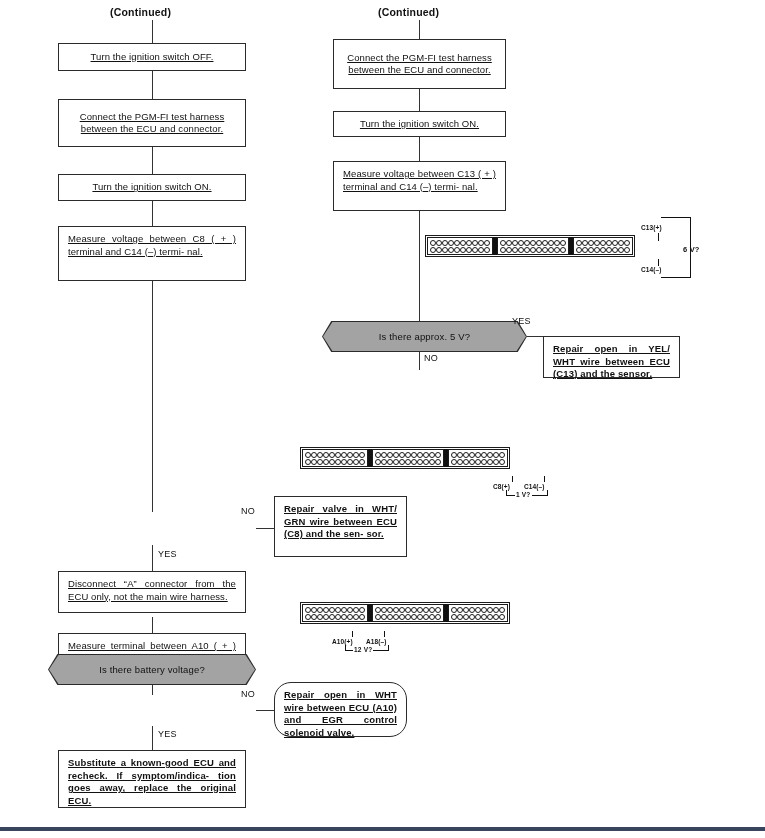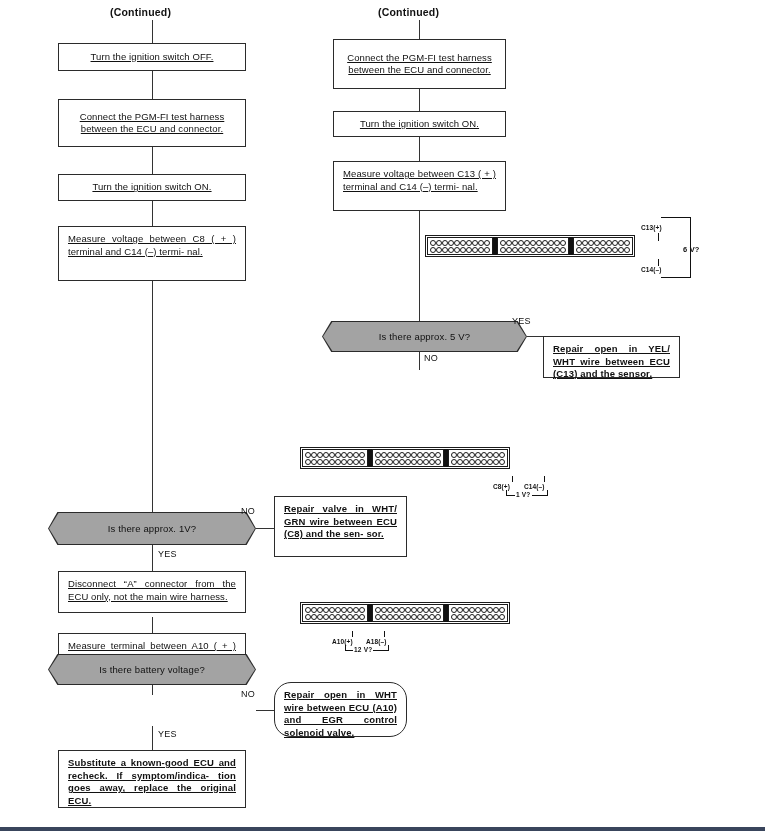--- a/index.html
+++ b/index.html
@@ -86,24 +86,20 @@
   <div class="vline" style="left:152px;top:147px;height:27px;"></div>
 
   <div class="node pbox center" style="left:58px;top:174px;width:188px;height:27px;">Turn the ignition switch ON.</div>
 
   <div class="vline" style="left:152px;top:201px;height:25px;"></div>
 
   <div class="node pbox" style="left:58px;top:226px;width:188px;height:55px;">Measure  voltage  between  C8 ( + ) terminal and C14 (–) termi- nal.</div>
 
   <div class="vline" style="left:152px;top:281px;height:231px;"></div>
 
-  <div class="hex-wrap" style="left:48px;top:512px;width:208px;height:33px;">
-    <div class="hexfill"></div>
-    <div class="hexinner">Is there approx. 1V?</div>
-  </div>
 
   <div class="hline" style="left:256px;top:528px;width:18px;"></div>
   <div class="edgelabel" style="left:241px;top:506px;">NO</div>
   <div class="node pbox bold" style="left:274px;top:496px;width:133px;height:61px;">Repair valve in WHT/ GRN  wire  between ECU (C8) and the sen- sor.</div>
 
   <div class="vline" style="left:152px;top:545px;height:26px;"></div>
   <div class="edgelabel" style="left:158px;top:549px;">YES</div>
 
   <div class="node pbox" style="left:58px;top:571px;width:188px;height:42px;">Disconnect “A” connector from the ECU only, not the main wire harness.</div>
 

